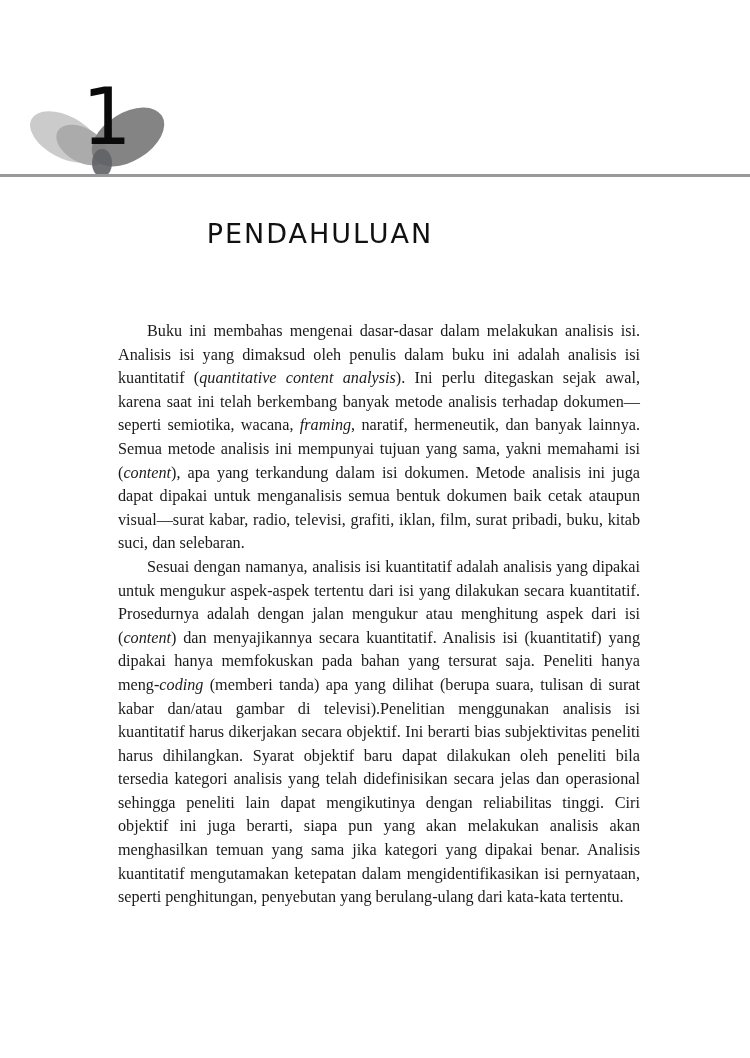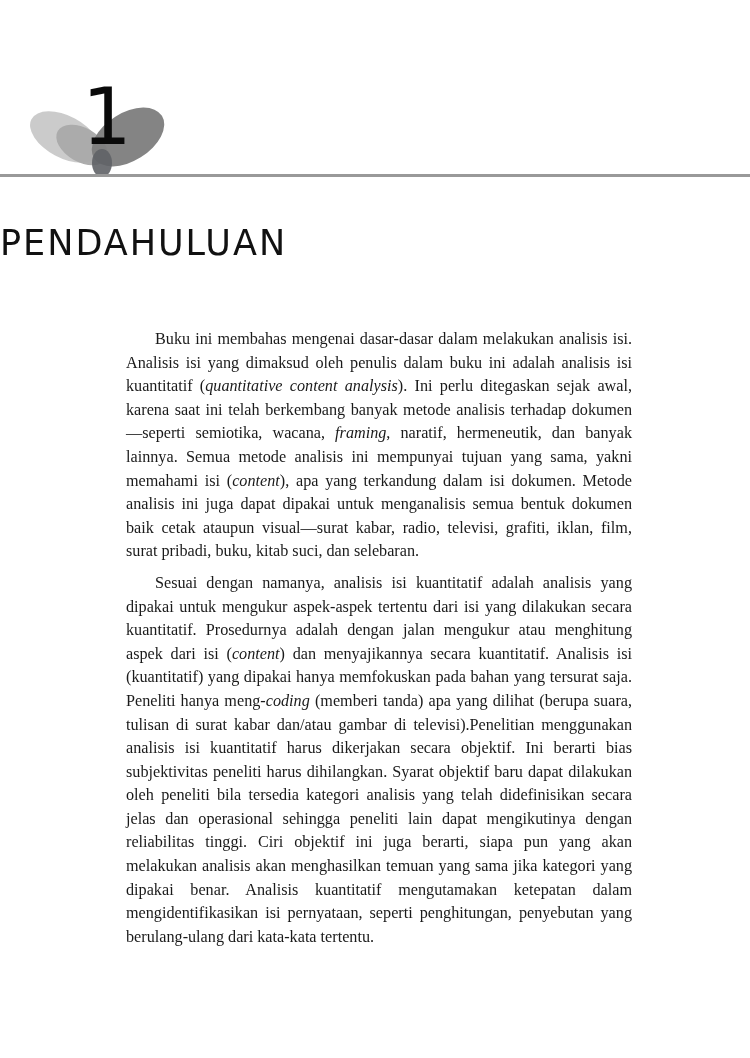--- a/index.html
+++ b/index.html
@@ -5,30 +5,30 @@
     html, body { margin: 0; padding: 0; background: #ffffff; }
     body { width: 750px; height: 1058px; position: relative; overflow: hidden; }
     .chapter-mark { position: absolute; left: 30px; top: 85px; width: 140px; height: 95px; }
     .chapter-number {
       position: absolute; left: 82px; top: 78px;
       font-family: "DejaVu Sans", sans-serif; font-size: 78px; font-weight: normal;
       color: #0a0a0a; line-height: 1; letter-spacing: -2px;
     }
     .rule { position: absolute; left: 0; top: 174px; width: 750px; height: 3px; background: #999999; }
     .title {
-      position: absolute; left: 0; width: 640px; top: 200px; text-align: left;
-      font-family: "DejaVu Sans", sans-serif; font-size: 35px; letter-spacing: 2px;
+      position: absolute; left: 0; width: 640px; top: 200px; text-align: center;
+      font-family: "DejaVu Sans", sans-serif; font-size: 27px; letter-spacing: 2px;
       color: #111111; font-weight: normal;
     }
     .body-text {
       position: absolute; left: 118px; top: 320px; width: 522px;
       font-family: "Liberation Serif", serif; font-size: 16.2px; line-height: 23.6px;
       color: #1a1a1a; text-align: justify; hyphens: manual;
     }
-    .body-text p { margin: 8px; text-indent: 29px; }
+    .body-text p { margin: 0; text-indent: 29px; }
     .body-text em { font-style: italic; }
   </style>
 </head>
 <body>
 
 <div class="chapter-mark">
   <svg width="140" height="95" viewBox="0 0 140 95">
     <ellipse cx="35" cy="52" rx="38" ry="21" transform="rotate(28 35 52)" fill="#c8c8c8" opacity="0.95"></ellipse>
     <ellipse cx="52" cy="60" rx="28" ry="17" transform="rotate(30 52 60)" fill="#a9a9a9" opacity="0.95"></ellipse>
     <ellipse cx="98" cy="52" rx="40" ry="24" transform="rotate(-32 98 52)" fill="#7d7d7d" opacity="0.95"></ellipse>

